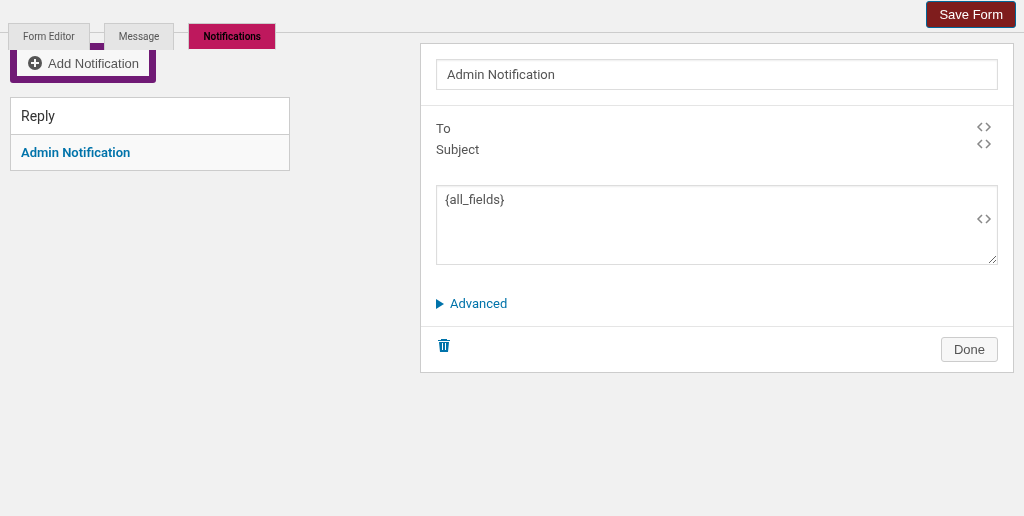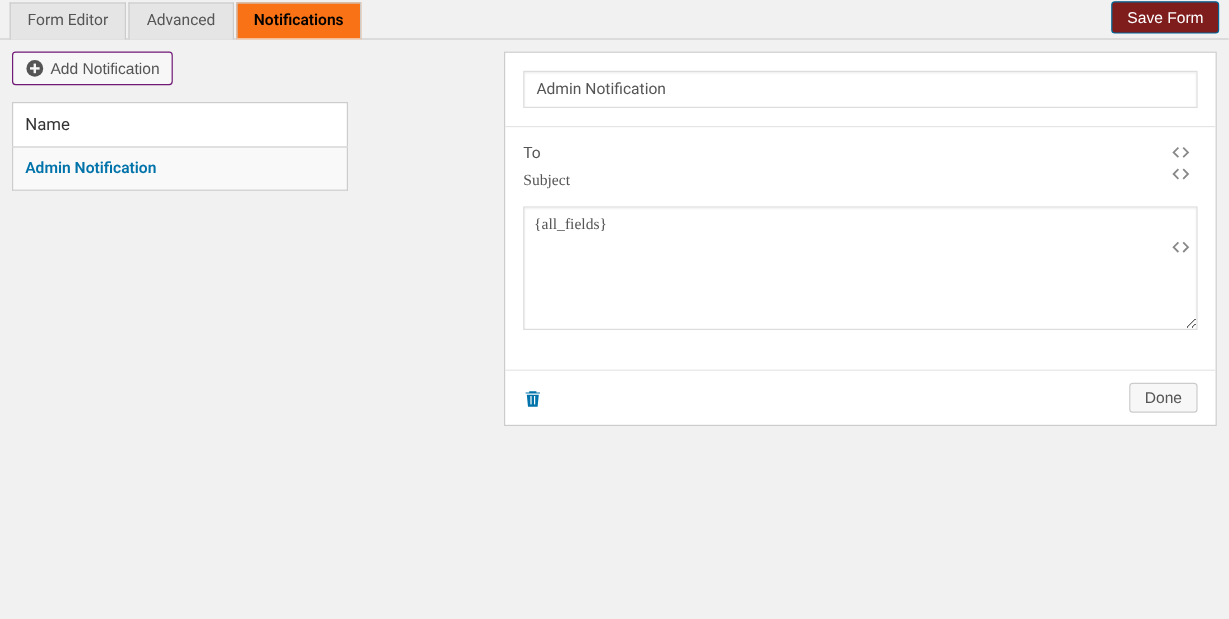--- a/index.html
+++ b/index.html
@@ -21,27 +21,27 @@
     height: 33px;
   }
   .tabs { display: flex; gap: 0; }
   .tab {
     padding: 7px 14px;
     border: 1px solid #ccc;
     border-bottom: none;
     background: #e5e5e5;
     color: #555;
     cursor: pointer;
-    font-size: 13px;
-    margin-right: 2px;
+    font-size: 10px;
+    margin-right: 14px;
     position: relative;
-    top: 1px;
+    top: 18px;
   }
   .tab.active {
-    background: #f97316;
+    background: #be185d;
     color: #000;
     font-weight: 600;
     border-bottom: 1px solid #f1f1f1;
   }
   .save-btn {
     background: #7f1d1d;
     color: #fff;
     border: 1px solid #006799;
     padding: 5px 12px;
     border-radius: 3px;
@@ -53,21 +53,21 @@
     display: flex;
     padding: 10px;
     gap: 10px;
   }
   .left-col {
     width: 280px;
     flex-shrink: 0;
   }
   .btn-outline {
     background: #f7f7f7;
-    border: 1px solid #701a75;
+    border: 7px solid #701a75;
     border-radius: 3px;
     padding: 5px 10px;
     font-size: 13px;
     display: inline-flex;
     align-items: center;
     gap: 5px;
     cursor: pointer;
     color: #555;
     margin-bottom: 14px;
   }
@@ -111,21 +111,20 @@
     border-bottom: 1px solid #e5e5e5;
   }
   .panel-body {
     padding: 15px;
   }
   .panel-foot {
     padding: 10px 15px;
     border-top: 1px solid #e5e5e5;
     display:flex;
     justify-content: space-between;
-    align-items:center;
   }
   .fld {
     position: relative;
   }
   .fld-label {
     display:block;
     font-size: 13px;
     color: #555;
     margin-bottom: 4px;
   }
@@ -133,30 +132,30 @@
     width: 100%;
     border: 1px solid #ddd;
     padding: 6px 28px 6px 8px;
     font-size: 13px;
     font-family: inherit;
     color: #555;
     box-shadow: inset 0 1px 2px rgba(0,0,0,.07);
   }
   .name-input { padding: 7px 10px; }
   .fld textarea {
-    height: 103px;
+    height: 80px;
     resize: both;
   }
   .row2 {
     display:flex;
     gap: 20px;
     margin-bottom: 2px;
   }
   .row2 .fld { flex:1; }
-  .row1 { margin-bottom: 14px; font-family: Liberation Serif, serif; }
+  .row1 { margin-bottom: 28px; }
   .code-icon {
     position: absolute;
     right: 6px;
     bottom: 5px;
     width: 16px;
     height: 16px;
     color: #888;
     cursor:pointer;
   }
   .code-icon.ta { top: 26px; bottom:auto; }
@@ -180,42 +179,42 @@
   }
   .trash-icon { color:#0073aa; cursor:pointer; width:16px; height:16px;}
   svg { display:block; }
 </style>
 </head>
 <body>
 
 <div class="topbar">
   <div class="tabs">
     <div class="tab">Form Editor</div>
-    <div class="tab">Advanced</div>
+    <div class="tab">Message</div>
     <div class="tab active">Notifications</div>
   </div>
   <button class="save-btn">Save Form</button>
 </div>
 
 <div class="content">
   <div class="left-col">
     <button class="btn-outline">
       <span class="plus-icon">
         <svg viewBox="0 0 16 16" fill="#555">
             <circle cx="8" cy="8" r="7"></circle>
             <rect x="7" y="4" width="2" height="8" fill="#f7f7f7"></rect>
             <rect x="4" y="7" width="8" height="2" fill="#f7f7f7"></rect>
           </svg>
       </span>
       <span>Add Notification</span>
     </button>
     <table class="list-table">
       <thead>
           <tr>
-            <th>Name</th>
+            <th>Reply</th>
           </tr>
         </thead>
       <tbody>
         <tr>
             <td><a href="#">Admin Notification</a></td>
           </tr>
       </tbody>
     </table>
   </div>
 
@@ -248,20 +247,28 @@
 
         <div class="fld row1">
           <textarea style="">{all_fields}</textarea>
           <span class="code-icon ta">
             <svg viewBox="0 0 16 16" fill="none" stroke="#888" stroke-width="1.5">
                 <path d="M6 4 2 8l4 4M10 4l4 4-4 4"></path>
               </svg>
           </span>
         </div>
 
+        <div class="advanced">
+          <span>
+            <svg width="8" height="10" viewBox="0 0 8 10" fill="#0073aa">
+                <path d="M0 0l8 5-8 5z"></path>
+              </svg>
+          </span>
+          <span>Advanced</span>
+        </div>
       </div>
       <div class="panel-foot">
         <span class="trash-icon">
           <svg viewBox="0 0 16 16" fill="#0073aa">
               <path d="M2 3h12v1H2zM5 2h6v1H5zM3 5h10l-1 10H4z"></path>
               <rect x="6" y="6" width="1" height="7" fill="#fff"></rect>
               <rect x="9" y="6" width="1" height="7" fill="#fff"></rect>
             </svg>
         </span>
         <button class="done-btn">Done</button>

